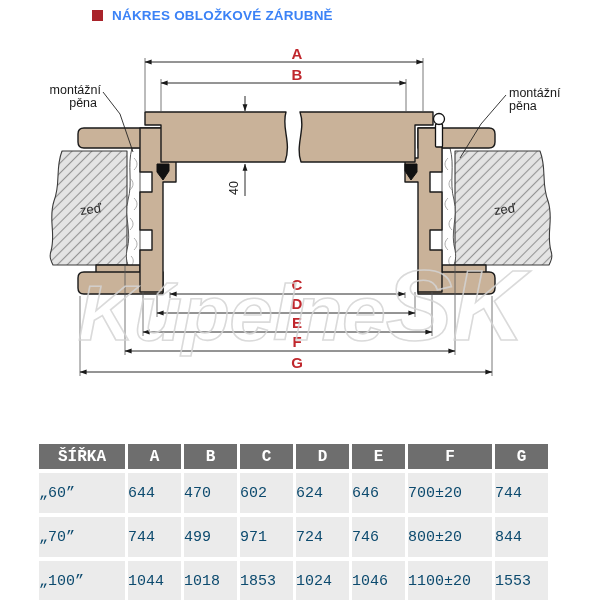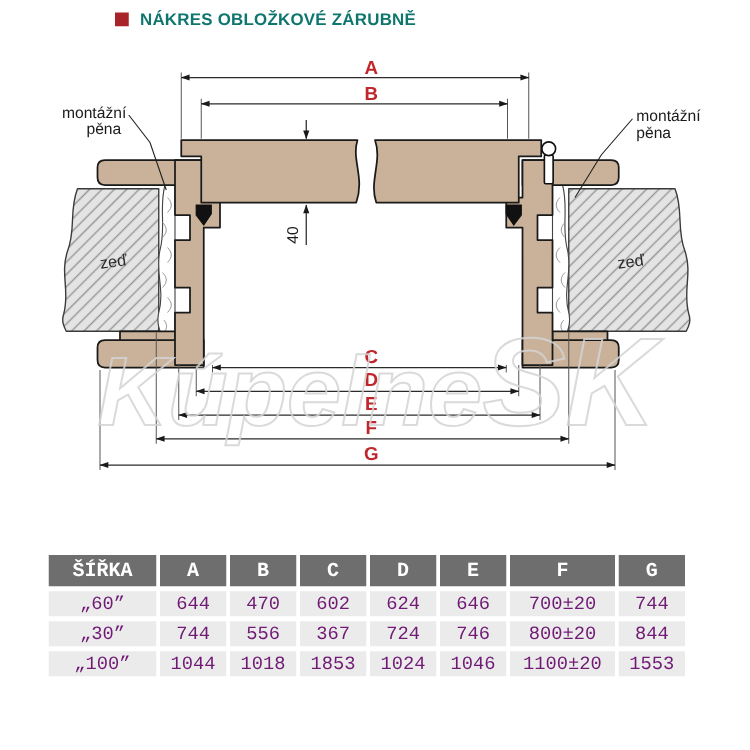--- a/index.html
+++ b/index.html
@@ -6,21 +6,21 @@
     --frame:#c9b299; --dim:#c0272d; --wall:#e4e4e4; --outline:#1a1a1a;
     --headerbg:#6e6e6e; --headertext:#ffffff; --rowbg:#ebebeb; --bullet:#a9232a;
   }
   html,body{margin:0;padding:0;}
   body{width:600px;height:600px;background:#ffffff;font-family:"Liberation Sans",sans-serif;}
   #page{position:relative;width:600px;height:600px;overflow:hidden;background:#fff;}
 
   
   .title-row{position:absolute;left:92px;top:8px;display:flex;align-items:center;gap:9px;}
   .title-bullet{width:11px;height:11px;background:var(--bullet);}
-  .title-text{font-size:13.5px;font-weight:bold;color:#0f766e;letter-spacing:.2px;white-space:nowrap;}
+  .title-text{font-size:13.5px;font-weight:bold;color:#3b82f6;letter-spacing:.2px;white-space:nowrap;}
 
   
   #diagram{position:absolute;left:0;top:40px;width:600px;height:378px;}
   .frame-shape{fill:var(--frame);stroke:var(--outline);stroke-width:1.4;stroke-linejoin:round;}
   .wall-shape{stroke:#3a3a3a;stroke-width:1.1;stroke-linejoin:round;}
   .foam-shape{fill:#ffffff;stroke:#444;stroke-width:.9;stroke-linejoin:round;}
   .foam-squiggle{fill:none;stroke:#999;stroke-width:.8;}
   .dim-line{stroke:#2b2b2b;stroke-width:1;}
   .ext-line{stroke:#555;stroke-width:.8;}
   .dim-letter{fill:var(--dim);font-weight:bold;font-size:15px;text-anchor:middle;}
@@ -28,21 +28,21 @@
   .wall-label{fill:#2a2a2a;font-size:13px;}
   .leader{fill:none;stroke:#222;stroke-width:.9;}
   .seal{fill:#111;stroke:#111;}
   .hinge{fill:#fff;stroke:#111;stroke-width:1.3;}
   .watermark-text{fill:none;stroke:#d4d4d4;stroke-width:1.6;font-style:italic;font-weight:bold;opacity:.85;}
 
   
   table.size-table{position:absolute;left:36px;top:440px;width:515px;border-collapse:separate;border-spacing:3px 4px;table-layout:fixed;font-family:Liberation Mono, monospace;}
   col.w-first{width:86px;} col.w-num{width:53px;} col.w-f{width:84px;} col.w-g{width:53px;}
   .size-table th{background:var(--headerbg);color:var(--headertext);font-size:16px;font-weight:bold;height:25px;text-align:center;padding:0;}
-  .size-table td{background:var(--rowbg);color:#701a75;font-size:15px;height:20px;text-align:center;padding:0;}
+  .size-table td{background:var(--rowbg);color:#0c4a6e;font-size:15px;height:40px;padding:0;}
 </style>
 </head>
 <body>
 
 <div id="page">
 
   <div class="title-row">
     <span class="title-bullet"></span>
     <span class="title-text">NÁKRES OBLOŽKOVÉ ZÁRUBNĚ</span>
   </div>
@@ -181,24 +181,24 @@
           <td>„60”</td>
           <td>644</td>
           <td>470</td>
           <td>602</td>
           <td>624</td>
           <td>646</td>
           <td>700±20</td>
           <td>744</td>
         </tr>
         <tr>
-          <td>„30”</td>
+          <td>„70”</td>
           <td>744</td>
-          <td>556</td>
-          <td>367</td>
+          <td>499</td>
+          <td>971</td>
           <td>724</td>
           <td>746</td>
           <td>800±20</td>
           <td>844</td>
         </tr>
         <tr>
           <td>„100”</td>
           <td>1044</td>
           <td>1018</td>
           <td>1853</td>

